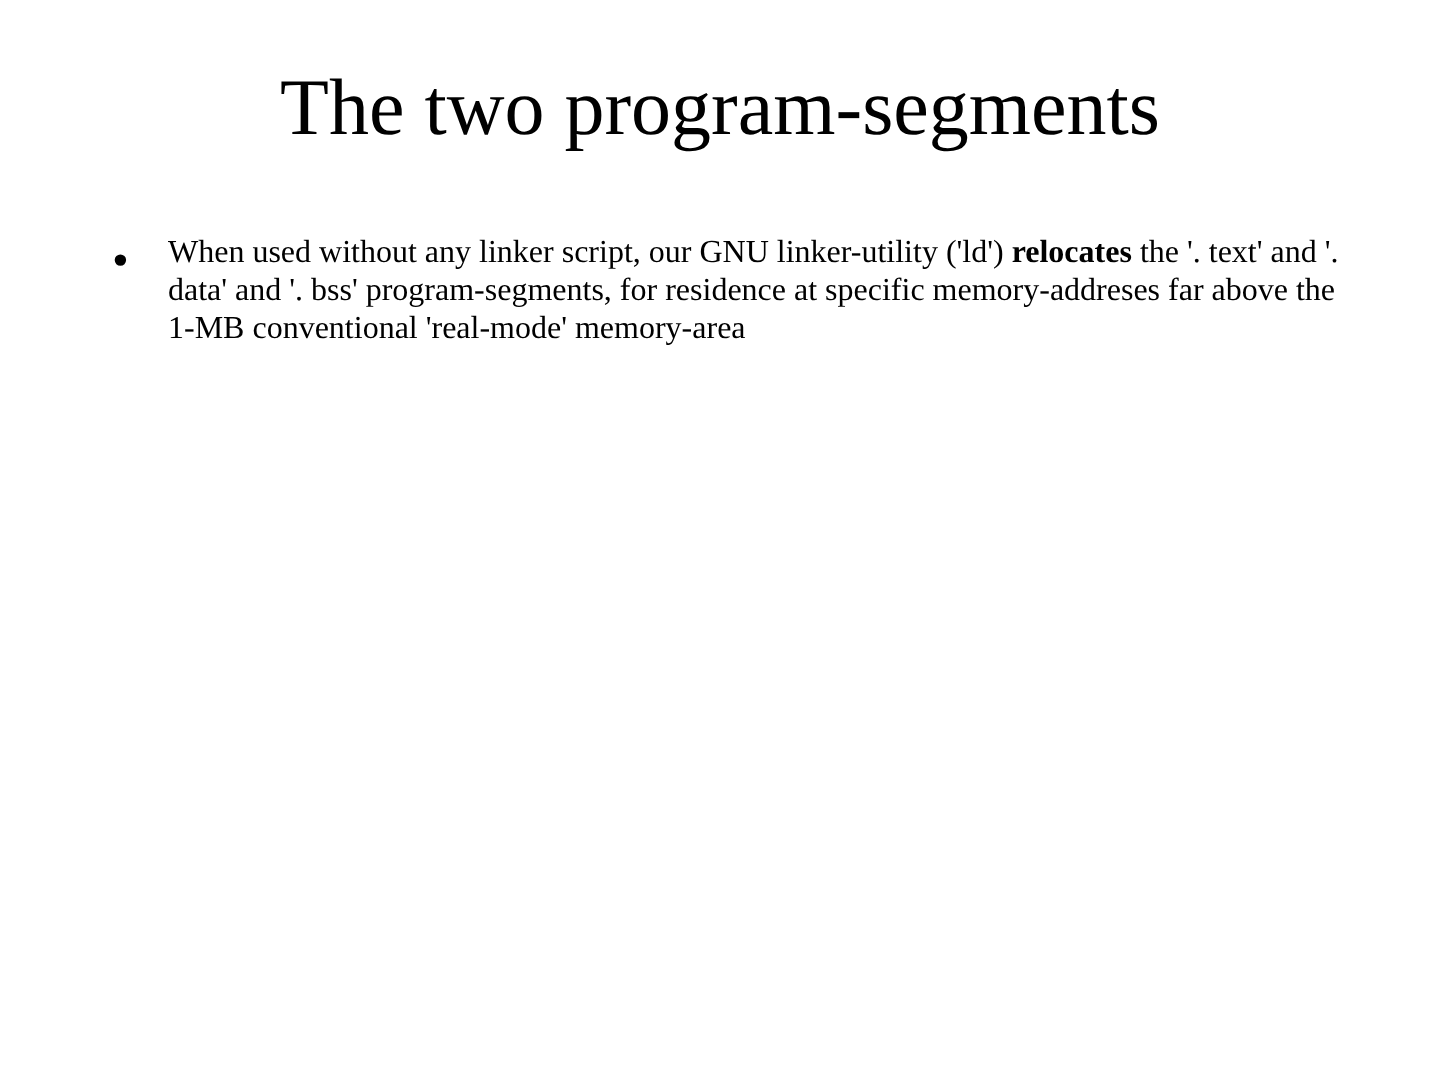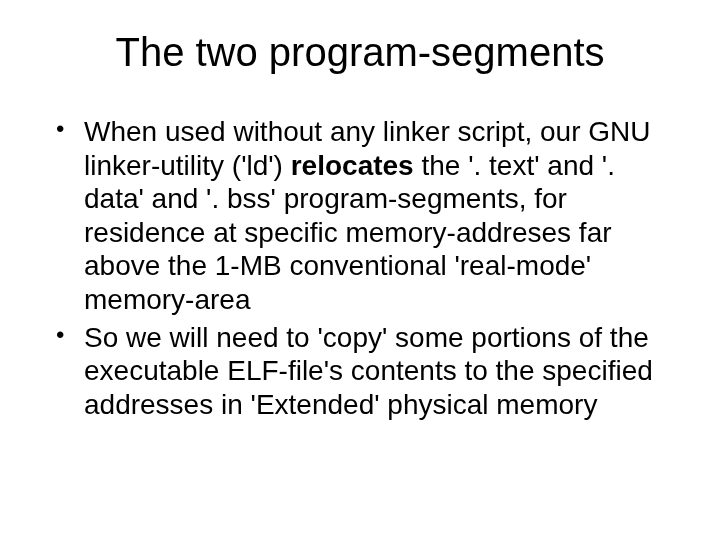--- a/index.html
+++ b/index.html
@@ -9,36 +9,37 @@
     height: 540px;
     background: #ffffff;
     font-family: Arial, Helvetica, sans-serif;
     color: #000000;
   }
   .slide {
     box-sizing: border-box;
     width: 720px;
     height: 540px;
     padding: 30px 50px 40px 50px;
+    font-family: Liberation Serif, serif;
   }
   .title {
     font-size: 40px;
     text-align: center;
     margin: 0 0 40px 0;
     font-weight: normal;
   }
   ul.bullets {
     list-style: none;
     padding: 0;
     margin: 0;
   }
   ul.bullets > li {
     position: relative;
     padding-left: 34px;
-    font-size: 28px;
+    font-size: 16px;
     line-height: 1.2;
     margin-bottom: 4px;
   }
   ul.bullets > li::before {
     content: "•";
     position: absolute;
     left: 6px;
     top: 0;
     font-size: 24px;
   }
@@ -46,17 +47,14 @@
 </style>
 </head>
 <body>
 
 <div class="slide">
   <h1 class="title">The two program-segments</h1>
   <ul class="bullets">
     <li>
       <span>When used without any linker script, our GNU linker-utility ('ld') </span><span class="bold">relocates</span><span> the '. text' and '. data' and '. bss' program-segments, for residence at specific memory-addreses far above the 1-MB conventional 'real-mode' memory-area</span>
     </li>
-    <li>
-      <span>So we will need to 'copy' some portions of the executable ELF-file's contents to the specified addresses in 'Extended' physical memory</span><span class="bold"></span><span></span>
-    </li>
   </ul>
 </div>
 
 </body></html>

